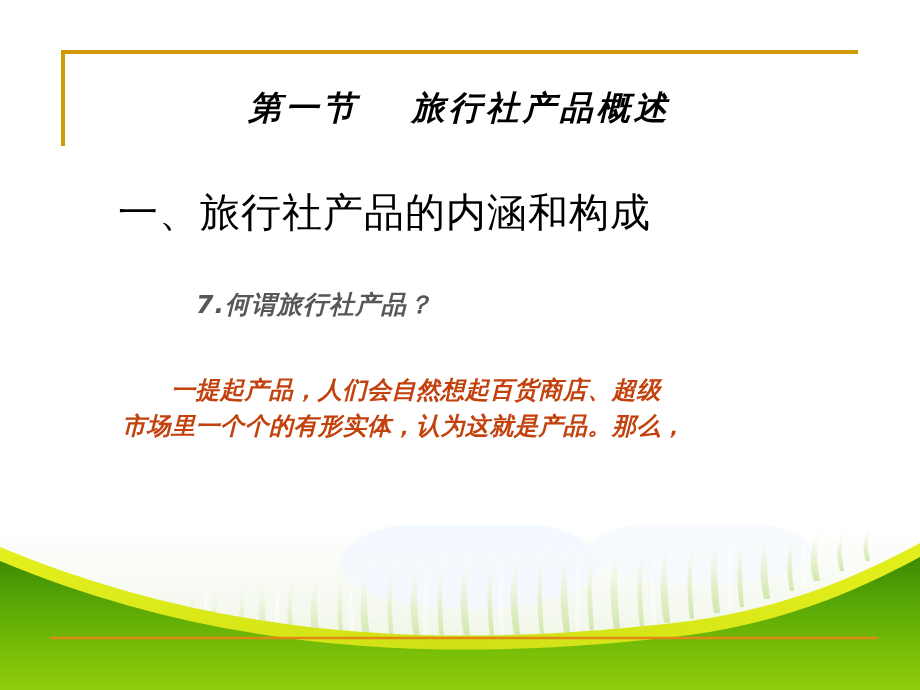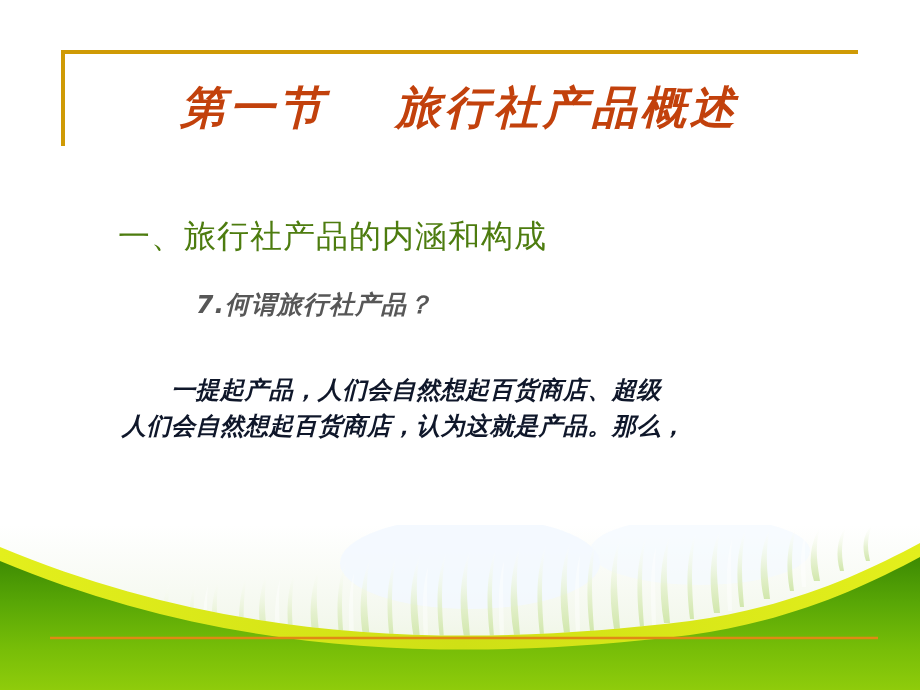--- a/index.html
+++ b/index.html
@@ -40,42 +40,41 @@
     background: #cf9a05;
   }
 
   
   .title {
     position: absolute;
     left: 61px;
     top: 82px;
     width: 797px;
     text-align: center;
-    color: #c2410c;
-    font-size: 45px;
+    color: #000000;
+    font-size: 33px;
     line-height: 52px;
     font-weight: bold;
     font-style: italic;
     letter-spacing: 4px;
     font-family: "DejaVu Serif", "Liberation Serif", serif;
     white-space: pre;
   }
 
   
   .heading {
     position: absolute;
     left: 118px;
     top: 188px;
-    color: #4d7c0f;
-    font-size: 32px;
+    color: #000000;
+    font-size: 40px;
     line-height: 48px;
     letter-spacing: 1px;
     font-family: "DejaVu Sans", "Liberation Sans", sans-serif;
     white-space: pre;
-    margin-top: 24px;
   }
 
   
   .subheading {
     position: absolute;
     left: 196px;
     top: 288px;
     color: #575757;
     font-size: 25px;
     line-height: 34px;
@@ -85,21 +84,21 @@
     font-family: "DejaVu Sans", "Liberation Sans", sans-serif;
     white-space: pre;
   }
 
   
   .body-para {
     position: absolute;
     left: 122px;
     top: 372px;
     width: 700px;
-    color: #0f172a;
+    color: #c2410c;
     font-size: 24px;
     line-height: 36px;
     font-weight: bold;
     font-style: italic;
     letter-spacing: 0.5px;
     font-family: "DejaVu Sans", "Liberation Sans", sans-serif;
   }
   .body-para .ln { display: block; white-space: pre; }
 
   
@@ -122,21 +121,21 @@
   <div class="frame-left"></div>
 
   <div class="title">第一节　 旅行社产品概述</div>
 
   <div class="heading">一、旅行社产品的内涵和构成</div>
 
   <div class="subheading">7.何谓旅行社产品？</div>
 
   <div class="body-para">
     <span class="ln">　　一提起产品，人们会自然想起百货商店、超级</span>
-    <span class="ln">人们会自然想起百货商店，认为这就是产品。那么，</span>
+    <span class="ln">市场里一个个的有形实体，认为这就是产品。那么，</span>
   </div>
 
   <div class="bottom-art">
     <svg width="920" height="165" viewBox="0 0 920 165" xmlns="http://www.w3.org/2000/svg">
       <defs>
         <linearGradient id="gHill" x1="0" y1="0" x2="0" y2="1">
           <stop offset="0%" stop-color="#3c8a03"></stop>
           <stop offset="35%" stop-color="#59a706"></stop>
           <stop offset="70%" stop-color="#78be08"></stop>
           <stop offset="100%" stop-color="#8fcc0b"></stop>

